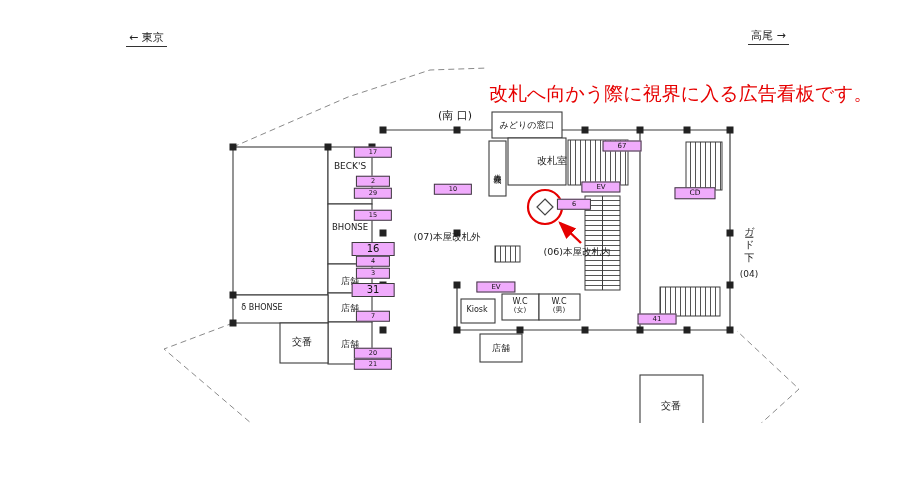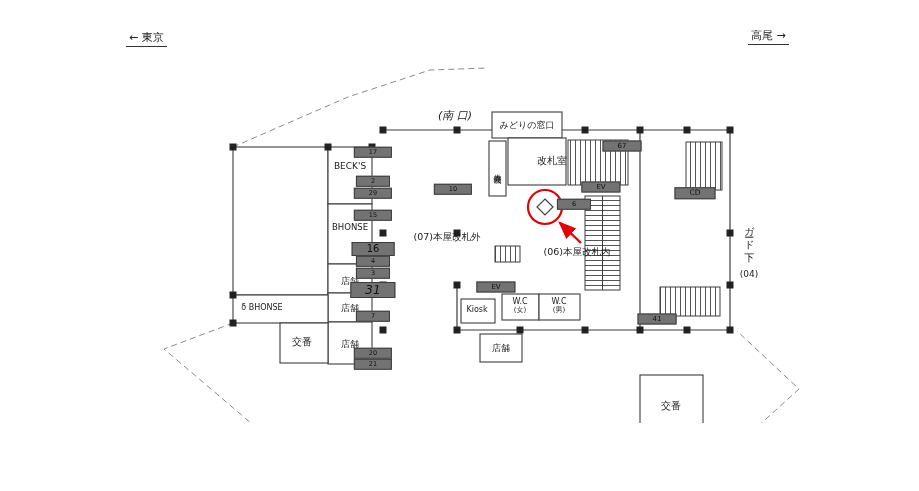--- a/index.html
+++ b/index.html
@@ -1,21 +1,21 @@
 <!DOCTYPE html>
 <html><head>
 <meta charset="utf-8">
 <style>
   html,body{margin:0;padding:0;background:#fff;}
   .stage{position:relative;width:919px;height:423px;background:#ffffff;overflow:hidden;
          font-family:"DejaVu Sans","Liberation Sans",sans-serif;}
   svg.plan{position:absolute;left:0;top:0;}
   .lbl{position:absolute;transform:translate(-50%,-50%);color:#1a1a1a;white-space:nowrap;
        text-align:center;line-height:1.15;}
-  .adbox{position:absolute;transform:translate(-50%,-50%);border:1px solid #3c3c3c;background:#737373;
+  .adbox{position:absolute;transform:translate(-50%,-50%);border:1px solid #3c3c3c;background:#f0abfc;
          color:#111;line-height:1;padding:1px 14px;white-space:nowrap;}
   .vert{writing-mode:vertical-rl;text-orientation:upright;letter-spacing:1px;}
   .ann{position:absolute;color:#e60000;font-size:19px;white-space:nowrap;}
   .dir{position:absolute;font-size:11px;color:#222;border-bottom:1px solid #333;padding:0 3px 1px;}
 </style>
 </head>
 <body>
 
 <div class="stage">
 
@@ -115,22 +115,23 @@
 
   <div class="dir" style="left:126px;top:30px;">
     <span>←</span>
     <span>東京</span>
   </div>
   <div class="dir" style="left:748px;top:28px;">
     <span>高尾</span>
     <span>→</span>
   </div>
 
+  <div class="ann" style="left:489px;top:81px;">改札へ向かう際に視界に入る広告看板です。</div>
 
-  <div class="lbl" style="left:455px;top:116px;font-size:11px;font-style:italic;">(南 口)</div>
+  <div class="lbl" style="left:455px;top:116px;font-size:11px;">(南 口)</div>
   <div class="lbl" style="left:527px;top:125px;font-size:9px;">みどりの窓口</div>
   <div class="lbl" style="left:552px;top:161px;font-size:10px;">改札室</div>
   <div class="lbl vert" style="left:497px;top:169px;font-size:8px;">券売機</div>
   <div class="lbl" style="left:350px;top:166px;font-size:9px;">BECK'S</div>
   <div class="lbl" style="left:350px;top:228px;font-size:8.5px;">BHONSE</div>
   <div class="lbl" style="left:350px;top:281px;font-size:9px;">店舗</div>
   <div class="lbl" style="left:350px;top:308px;font-size:9px;">店舗</div>
   <div class="lbl" style="left:350px;top:344px;font-size:9px;">店舗</div>
   <div class="lbl" style="left:501px;top:348px;font-size:9px;">店舗</div>
   <div class="lbl" style="left:262px;top:308px;font-size:8px;">δ BHONSE</div>
@@ -158,18 +159,18 @@
   <div class="adbox" style="left:574px;top:204px;font-size:6.5px;">6</div>
   <div class="adbox" style="left:453px;top:189px;font-size:6.5px;">10</div>
 
   <div class="adbox" style="left:373px;top:152px;font-size:6.5px;">17</div>
   <div class="adbox" style="left:373px;top:181px;font-size:6.5px;">2</div>
   <div class="adbox" style="left:373px;top:193px;font-size:6.5px;text-align:right;">29</div>
   <div class="adbox" style="left:373px;top:215px;font-size:6.5px;">15</div>
   <div class="adbox" style="left:373px;top:249px;font-size:10px;">16</div>
   <div class="adbox" style="left:373px;top:261px;font-size:6.5px;">4</div>
   <div class="adbox" style="left:373px;top:273px;font-size:6.5px;">3</div>
-  <div class="adbox" style="left:373px;top:290px;font-size:12px;font-style:italic;">31</div>
+  <div class="adbox" style="left:373px;top:290px;font-size:10px;">31</div>
   <div class="adbox" style="left:373px;top:316px;font-size:6.5px;">7</div>
   <div class="adbox" style="left:373px;top:353px;font-size:6.5px;">20</div>
   <div class="adbox" style="left:373px;top:364px;font-size:6.5px;">21</div>
 
 </div>
 
 </body></html>

